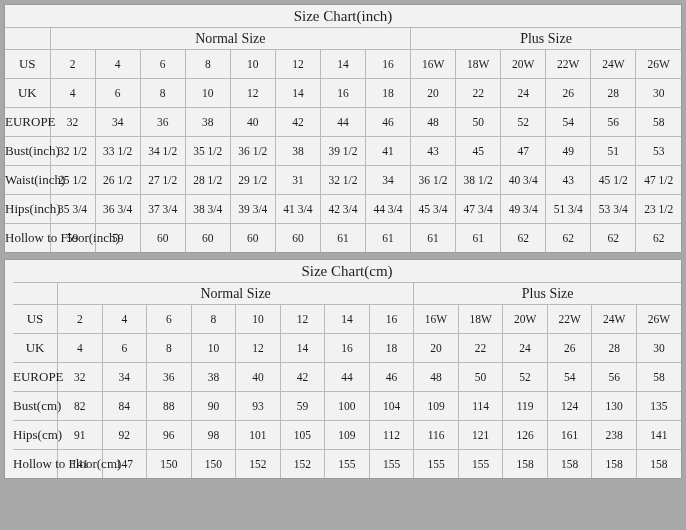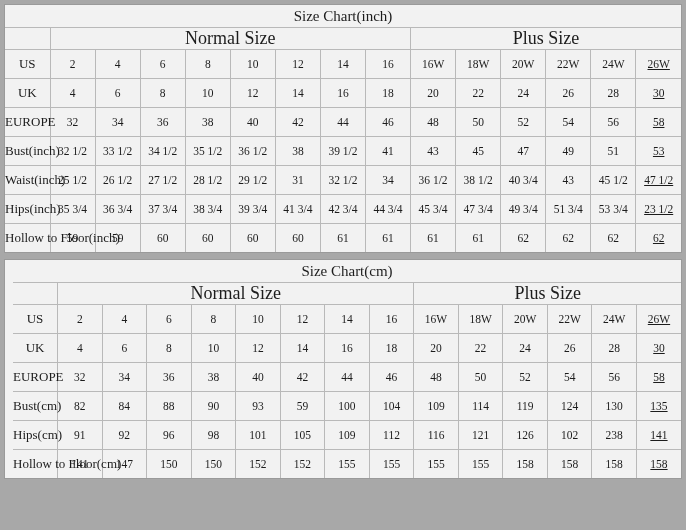--- a/index.html
+++ b/index.html
@@ -46,21 +46,21 @@
     padding: 0;
   }
   .title-cell {
     font-size: 15px;
     height: 22px;
     border: none;
     border-bottom: 1px solid #b9b9b9;
     background: #f2f2f2;
   }
   .group-cell {
-    font-size: 18px;
+    font-size: 14px;
     height: 21px;
     background: #f2f2f2;
   }
   .corner-cell {
     background: #f2f2f2;
     border-left: none;
   }
   .row-label {
     font-size: 13px;
     background: #f2f2f2;
@@ -71,21 +71,20 @@
   .row-label.tall {
     font-size: 13px;
   }
   .val {
     font-size: 11.5px;
     background: #f2f2f2;
     height: 28px;
   }
   .val.last {
     border-right: none;
-    text-decoration: underline;
   }
   .group-cell.last, .title-cell.last {
     border-right: none;
   }
   tr.last-row td {
     border-bottom: none;
   }
   .col-label { width: 142px; }
   .col-n { width: 33.5px; }
 </style>
@@ -326,21 +325,21 @@
           <td class="val col-n">92</td>
           <td class="val col-n">96</td>
           <td class="val col-n">98</td>
           <td class="val col-n">101</td>
           <td class="val col-n">105</td>
           <td class="val col-n">109</td>
           <td class="val col-n">112</td>
           <td class="val col-n">116</td>
           <td class="val col-n">121</td>
           <td class="val col-n">126</td>
-          <td class="val col-n">102</td>
+          <td class="val col-n">161</td>
           <td class="val col-n">238</td>
           <td class="val col-n last">141</td>
         </tr>
 
         <tr class="last-row">
           <td class="row-label col-label tall">Hollow to Floor(cm)</td>
           <td class="val col-n">141</td>
           <td class="val col-n">147</td>
           <td class="val col-n">150</td>
           <td class="val col-n">150</td>

